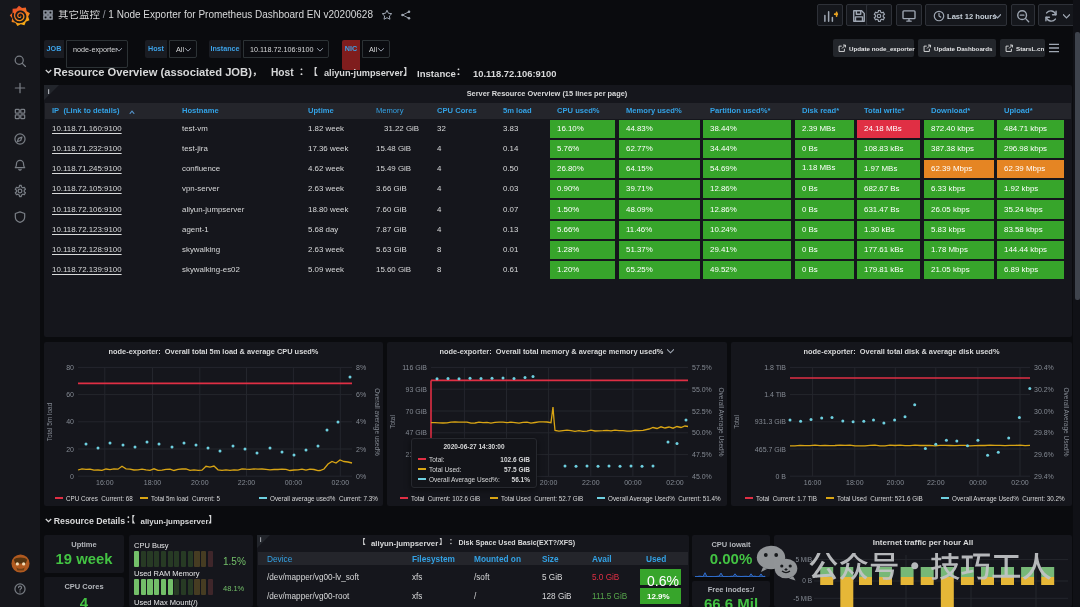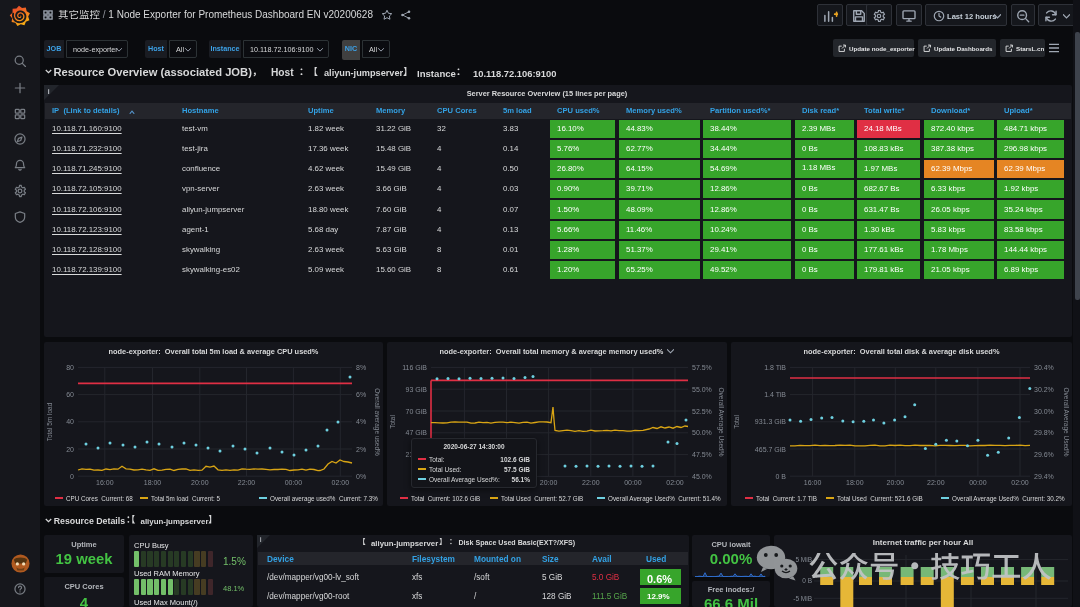--- a/index.html
+++ b/index.html
@@ -127,38 +127,38 @@
     <svg style="position:absolute;left:5px;top:4px;fill:none;stroke:#9fa7b3;stroke-width:1.6;stroke-linecap:round;stroke-linejoin:round" width="14" height="14" viewBox="0 0 16 16">
       <path d="M13.5 6.5A6 6 0 0 0 3 4.5M2.5 9.5A6 6 0 0 0 13 11.5"></path>
       <path d="M13.8 2.5v4h-4M2.2 13.5v-4h4"></path>
     </svg>
     <svg style="position:absolute;right:5px;top:9px" width="7" height="5" viewBox="0 0 8 5">
       <path d="M0 0l4 4 4-4" fill="none" stroke="#9fa7b3" stroke-width="1.4"></path>
     </svg>
   </div>
 <div class="abs" style="left:44px;top:40px;height:18px;font-size:7.2px">
     <span style="position:absolute;left:0;top:0;width:20px;height:18px;line-height:18px;background:#1a1c22;color:#3da2e8;font-weight:bold;text-align:center;border-radius:2px 0 0 2px">JOB</span>
-    <span style="position:absolute;left:22px;top:0;width:62px;height:18px;line-height:17px;background:#0b0c10;border:1px solid #2c3235;border-radius:0 2px 2px 0;padding-left:6px;color:#d8d9da;white-space:nowrap">node-exporter<svg style="position:absolute;right:5px;top:7px" width="6" height="4" viewBox="0 0 8 5">
+    <span style="position:absolute;left:22px;top:0;width:62px;height:28px;line-height:17px;background:#0b0c10;border:1px solid #2c3235;border-radius:0 2px 2px 0;padding-left:6px;color:#d8d9da;white-space:nowrap">node-exporter<svg style="position:absolute;right:5px;top:7px" width="6" height="4" viewBox="0 0 8 5">
         <path d="M0 0l4 4 4-4" fill="none" stroke="#9fa7b3" stroke-width="1.3"></path>
       </svg></span>
   </div>
 <div class="abs" style="left:145px;top:40px;height:18px;font-size:7.2px">
     <span style="position:absolute;left:0;top:0;width:22px;height:18px;line-height:18px;background:#1a1c22;color:#3da2e8;font-weight:bold;text-align:center;border-radius:2px 0 0 2px">Host</span>
     <span style="position:absolute;left:24px;top:0;width:28px;height:18px;line-height:17px;background:#0b0c10;border:1px solid #2c3235;border-radius:0 2px 2px 0;padding-left:6px;color:#d8d9da;white-space:nowrap">All<svg style="position:absolute;right:5px;top:7px" width="6" height="4" viewBox="0 0 8 5">
         <path d="M0 0l4 4 4-4" fill="none" stroke="#9fa7b3" stroke-width="1.3"></path>
       </svg></span>
   </div>
 <div class="abs" style="left:209px;top:40px;height:18px;font-size:7.2px">
     <span style="position:absolute;left:0;top:0;width:32px;height:18px;line-height:18px;background:#1a1c22;color:#3da2e8;font-weight:bold;text-align:center;border-radius:2px 0 0 2px">Instance</span>
     <span style="position:absolute;left:34px;top:0;width:86px;height:18px;line-height:17px;background:#0b0c10;border:1px solid #2c3235;border-radius:0 2px 2px 0;padding-left:6px;color:#d8d9da;white-space:nowrap">10.118.72.106:9100<svg style="position:absolute;right:5px;top:7px" width="6" height="4" viewBox="0 0 8 5">
         <path d="M0 0l4 4 4-4" fill="none" stroke="#9fa7b3" stroke-width="1.3"></path>
       </svg></span>
   </div>
 <div class="abs" style="left:342px;top:40px;height:18px;font-size:7.2px">
-    <span style="position:absolute;left:0;top:0;width:18px;height:20px;line-height:18px;background:#404040;color:#3da2e8;font-weight:bold;text-align:center;border-radius:2px 0 0 2px">NIC</span>
+    <span style="position:absolute;left:0;top:0;width:18px;height:30px;line-height:18px;background:#7f1d1d;color:#3da2e8;font-weight:bold;text-align:center;border-radius:2px 0 0 2px">NIC</span>
     <span style="position:absolute;left:20px;top:0;width:28px;height:18px;line-height:17px;background:#0b0c10;border:1px solid #2c3235;border-radius:0 2px 2px 0;padding-left:6px;color:#d8d9da;white-space:nowrap">All<svg style="position:absolute;right:5px;top:7px" width="6" height="4" viewBox="0 0 8 5">
         <path d="M0 0l4 4 4-4" fill="none" stroke="#9fa7b3" stroke-width="1.3"></path>
       </svg></span>
   </div>
 <div class="abs" style="left:833px;top:39px;width:81px;height:18px;background:#23262b;border-radius:2px">
 <svg style="position:absolute;left:5px;top:4.5px" width="8.5" height="8.5" viewBox="0 0 16 16" fill="none" stroke="#d8d9da" stroke-width="1.8">
       <path d="M12 9v5H2V4h5"></path>
       <path d="M9.5 2H14v4.5M14 2L7.5 8.5"></path>
     </svg>
 <span style="position:absolute;left:16px;top:5.5px;font-size:6.2px;font-weight:bold;color:#e3e4e6;white-space:nowrap">Update node_exporter</span>
@@ -208,37 +208,37 @@
 <div class="panel" style="left:44px;top:85px;width:1028px;height:252px"></div>
 <svg class="abs" style="left:44px;top:85px" width="15" height="15" viewBox="0 0 15 15">
     <path d="M0 0h15L0 15z" fill="#22252b"></path>
     <text x="3.5" y="8.5" font-size="8" font-weight="bold" fill="#b0b4ba" font-family="Liberation Sans">i</text>
   </svg>
 <div class="ptitle" style="left:33px;top:89px;width:1028px">Server Resource Overview (15 lines per page)</div>
 <div class="abs" style="left:45px;top:103px;width:1026px;height:15.5px;background:#24252b"></div>
 <div class="lbl" style="left:52px;top:105.5px;font-weight:bold;color:#33a2e5;font-size:7.6px">IP&nbsp;&nbsp;(Link to details)</div>
 <div class="lbl" style="left:182px;top:105.5px;font-weight:bold;color:#33a2e5;font-size:7.6px">Hostname</div>
 <div class="lbl" style="left:308px;top:105.5px;font-weight:bold;color:#33a2e5;font-size:7.6px">Uptime</div>
-<div class="lbl" style="left:376px;top:105.5px;font-weight:bold;color:#33a2e5;font-size:7.6px">Memory</div>
+<div class="lbl" style="left:376px;top:105.5px;font-weight:normal;color:#33a2e5;font-size:7.6px">Memory</div>
 <div class="lbl" style="left:437px;top:105.5px;font-weight:bold;color:#33a2e5;font-size:7.6px">CPU Cores</div>
 <div class="lbl" style="left:503px;top:105.5px;font-weight:bold;color:#33a2e5;font-size:7.6px">5m load</div>
 <svg class="abs" style="left:129px;top:109.5px" width="6" height="4.5" viewBox="0 0 8 6">
     <path d="M1 5l3-3.5L7 5" fill="none" stroke="#5593c9" stroke-width="1.5"></path>
   </svg>
 <div class="lbl" style="left:557px;top:105.5px;font-weight:bold;color:#33a2e5;font-size:7.6px">CPU used%</div>
 <div class="lbl" style="left:626px;top:105.5px;font-weight:bold;color:#33a2e5;font-size:7.6px">Memory used%</div>
 <div class="lbl" style="left:710px;top:105.5px;font-weight:bold;color:#33a2e5;font-size:7.6px">Partition used%*</div>
 <div class="lbl" style="left:802px;top:105.5px;font-weight:bold;color:#33a2e5;font-size:7.6px">Disk read*</div>
 <div class="lbl" style="left:864px;top:105.5px;font-weight:bold;color:#33a2e5;font-size:7.6px">Total write*</div>
 <div class="lbl" style="left:931px;top:105.5px;font-weight:bold;color:#33a2e5;font-size:7.6px">Download*</div>
 <div class="lbl" style="left:1004px;top:105.5px;font-weight:bold;color:#33a2e5;font-size:7.6px">Upload*</div>
 <div class="lbl" style="left:52px;top:123.8px;color:#d8d9da;text-decoration:underline;text-underline-offset:2px">10.118.71.160:9100</div>
 <div class="lbl" style="left:182px;top:123.8px;color:#d8d9da">test-vm</div>
 <div class="lbl" style="left:308px;top:123.8px;color:#d8d9da">1.82 week</div>
-<div class="lbl" style="left:376px;top:123.8px;color:#d8d9da">31.22 GiB</div>
+<div class="lbl" style="left:384px;top:123.8px;color:#d8d9da">31.22 GiB</div>
 <div class="lbl" style="left:437px;top:123.8px;color:#d8d9da">32</div>
 <div class="lbl" style="left:503px;top:123.8px;color:#d8d9da">3.83</div>
 <div class="abs" style="left:550px;top:119.6px;width:65px;height:18.2px;background:#37a52b"></div>
 <div class="lbl" style="left:557px;top:123.8px;color:#fff">16.10%</div>
 <div class="abs" style="left:619px;top:119.6px;width:81px;height:18.2px;background:#37a52b"></div>
 <div class="lbl" style="left:626px;top:123.8px;color:#fff">44.83%</div>
 <div class="abs" style="left:703px;top:119.6px;width:88px;height:18.2px;background:#37a52b"></div>
 <div class="lbl" style="left:710px;top:123.8px;color:#fff">38.44%</div>
 <div class="abs" style="left:795px;top:119.6px;width:59px;height:18.2px;background:#37a52b"></div>
 <div class="lbl" style="left:802px;top:123.8px;color:#fff">2.39 MBs</div>
@@ -647,33 +647,33 @@
   </svg>
 <div class="abs" style="left:371px;top:540.3px;font-size:7.8px;font-weight:bold;color:#d8d9da;white-space:nowrap;line-height:1">aliyun-jumpserver</div>
 <svg width="7.8" height="7.8" viewBox="0 0 7.8 7.8" style="position:absolute;left:438.9px;top:537.6px" fill="#d8d9da">
     <path transform="translate(0.0,6.24) scale(0.00780,-0.00780)" d="M340 -92V852H28V847C137 753 226 585 226 380C226 175 137 7 28 -87V-92Z"></path>
   </svg>
 <svg width="7.8" height="7.8" viewBox="0 0 7.8 7.8" style="position:absolute;left:449.3px;top:537.9px" fill="#d8d9da">
     <path transform="translate(0.0,6.24) scale(0.00780,-0.00780)" d="M250 469C303 469 345 509 345 563C345 618 303 658 250 658C197 658 155 618 155 563C155 509 197 469 250 469ZM250 -8C303 -8 345 32 345 86C345 141 303 181 250 181C197 181 155 141 155 86C155 32 197 -8 250 -8Z"></path>
   </svg>
 <div class="abs" style="left:458.5px;top:540.3px;font-size:7.1px;font-weight:bold;color:#d8d9da;white-space:nowrap;line-height:1">Disk Space Used Basic(EXT?/XFS)</div>
 <div class="abs" style="left:258px;top:552px;width:430px;height:13px;background:#24252b"></div>
-<div class="lbl" style="left:267px;top:554.5px;font-weight:bold;color:#33a2e5;font-size:8.3px">Device</div>
+<div class="lbl" style="left:267px;top:554.5px;font-weight:normal;color:#33a2e5;font-size:8.3px">Device</div>
 <div class="lbl" style="left:412px;top:554.5px;font-weight:bold;color:#33a2e5;font-size:8.3px">Filesystem</div>
 <div class="lbl" style="left:474px;top:554.5px;font-weight:bold;color:#33a2e5;font-size:8.3px">Mounted on</div>
 <div class="lbl" style="left:542px;top:554.5px;font-weight:bold;color:#33a2e5;font-size:8.3px">Size</div>
 <div class="lbl" style="left:592px;top:554.5px;font-weight:bold;color:#33a2e5;font-size:8.3px">Avail</div>
 <div class="lbl" style="left:646px;top:554.5px;font-weight:bold;color:#33a2e5;font-size:8.3px">Used</div>
 <div class="lbl" style="left:267px;top:573px;font-size:8.2px;color:#d8d9da">/dev/mapper/vg00-lv_soft</div>
 <div class="lbl" style="left:412px;top:573px;font-size:8.2px;color:#d8d9da">xfs</div>
 <div class="lbl" style="left:474px;top:573px;font-size:8.2px;color:#d8d9da">/soft</div>
 <div class="lbl" style="left:542px;top:573px;font-size:8.2px;color:#d8d9da">5 GiB</div>
 <div class="lbl" style="left:592px;top:573px;font-size:8.2px;color:#e02f44">5.0 GiB</div>
 <div class="abs" style="left:640px;top:568.5px;width:41px;height:16px;background:#37a52b"></div>
-<div class="lbl" style="left:647px;top:573px;font-size:11px;color:#fff;font-weight:bold">0.6%</div>
+<div class="lbl" style="left:647px;top:573px;font-size:14px;color:#fff;font-weight:normal">0.6%</div>
 <div class="lbl" style="left:267px;top:592px;font-size:8.2px;color:#d8d9da">/dev/mapper/vg00-root</div>
 <div class="lbl" style="left:412px;top:592px;font-size:8.2px;color:#d8d9da">xfs</div>
 <div class="lbl" style="left:474px;top:592px;font-size:8.2px;color:#d8d9da">/</div>
 <div class="lbl" style="left:542px;top:592px;font-size:8.2px;color:#d8d9da">128 GiB</div>
 <div class="lbl" style="left:592px;top:592px;font-size:8.2px;color:#56a64b">111.5 GiB</div>
 <div class="abs" style="left:640px;top:587.5px;width:41px;height:16px;background:#37a52b"></div>
 <div class="lbl" style="left:647px;top:592px;font-size:8px;color:#fff;font-weight:bold">12.9%</div>
 <div class="panel" style="left:692px;top:535px;width:78px;height:42px"></div>
 <div class="abs" style="left:692px;top:540px;width:78px;text-align:center;font-size:7.5px;font-weight:bold;color:#b4b7bc">CPU iowait</div>
 <div class="abs" style="left:692px;top:550px;width:78px;text-align:center;font-size:15px;font-weight:bold;color:#43c343">0.00%</div>

